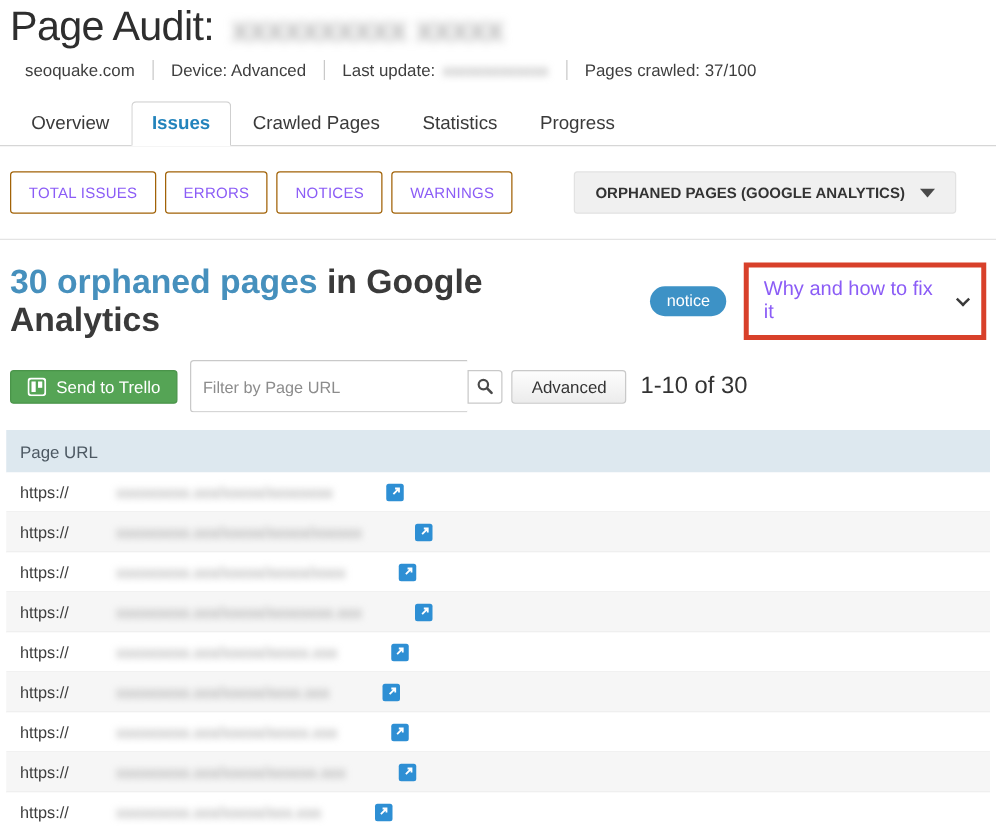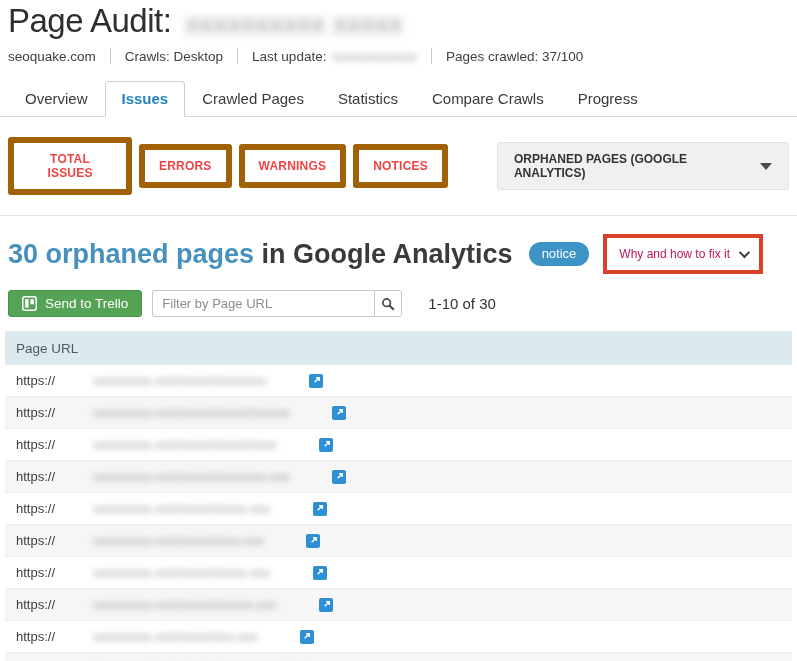--- a/index.html
+++ b/index.html
@@ -11,41 +11,41 @@
     overflow: hidden;
     position: relative;
   }
 
   
   .header-row { display: flex; align-items: flex-end; padding: 2px 8px 0 8px; }
   .page-title { font-size: 33px; font-weight: 500; color: #2e2e2e; letter-spacing: -0.5px; }
   .redacted { filter: blur(4px); color: #9a9a9a; user-select: none; }
   .title-redacted { font-size: 28px; margin-left: 14px; line-height: 33px; }
 
-  .meta-row { display: flex; align-items: center; margin-top: 8px; padding: 0 8px; font-size: 13.5px; color: #3e3e3e; }
+  .meta-row { display: flex; align-items: center; margin-top: 8px; padding: 0 20px; font-size: 13.5px; color: #3e3e3e; }
   .meta-sep { width: 1px; height: 16px; background: #c9c9c9; margin: 0 14px; }
   .meta-redacted { filter: blur(3px); color: #9a9a9a; margin-left: 6px; user-select: none; font-size: 13px; }
 
   
   .tabs { display: flex; margin-top: 16px; border-bottom: 1px solid #d6d6d6; padding-left: 8px; }
   .tab {
     font-size: 15px; color: #3a3a3a; padding: 8px 16px 9px 16px; cursor: pointer;
     position: relative; bottom: -1px; border: 1px solid transparent;
   }
   .tab.active {
     color: #2283bc; font-weight: 700;
     background: #fff; border: 1px solid #cfcfcf; border-bottom: 1px solid #fff;
     border-radius: 4px 4px 0 0;
   }
 
   
   .chips-row { display: flex; align-items: center; margin-top: 20px; padding: 0 8px; }
   .chip {
-    background: #fff; border: 6px solid #a16207; border-radius: 3px;
-    color: #ef4444; font-size: 12px; font-weight: 700; letter-spacing: .2px;
+    background: #fff; border: 1px solid #a16207; border-radius: 3px;
+    color: #8b5cf6; font-size: 12px; font-weight: 400; letter-spacing: .2px;
     padding: 9px 14px; margin-right: 7px; cursor: pointer;
   }
   .chip-dropdown {
     margin-left: 42px; background: #f0f0f0; border: 1px solid #e2e2e2; border-radius: 3px;
     color: #333; font-size: 12px; font-weight: 700; padding: 9px 16px; cursor: pointer;
     display: flex; align-items: center;
   }
   .caret-down {
     width: 0; height: 0; border-left: 6px solid transparent; border-right: 6px solid transparent;
     border-top: 7px solid #4a4a4a; margin-left: 12px; display: inline-block;
@@ -59,49 +59,49 @@
   .issue-count { color: #4690bd; }
   .issue-rest { color: #3a3a3a; }
   .notice-badge {
     background: #3d92c6; color: #fff; font-size: 13px; border-radius: 13px;
     padding: 4px 13px 5px 13px; margin-left: 16px;
   }
   .fix-box {
     border: 4px solid #d8402a; margin-left: 14px; padding: 9px 12px;
     display: flex; align-items: center; background: #fff;
   }
-  .fix-link { font-size: 12px; color: #be185d; cursor: pointer; display: flex; align-items: center; }
+  .fix-link { font-size: 16px; color: #8b5cf6; cursor: pointer; display: flex; align-items: center; }
   .chev {
     width: 8px; height: 8px; border-right: 2px solid #3a3a3a; border-bottom: 2px solid #3a3a3a;
     transform: rotate(45deg) translateY(-2px); margin-left: 9px; display: inline-block;
   }
 
   
   .toolbar { display: flex; align-items: center; margin-top: 16px; padding: 0 8px; }
   .trello-btn {
     background: #55a455; border: 1px solid #4a944a; border-radius: 3px; color: #fff;
     font-size: 13.5px; height: 27px; padding: 0 13px; display: flex; align-items: center; cursor: pointer;
   }
   .trello-btn svg { margin-right: 8px; }
   .filter-input {
-    margin-left: 10px; height: 27px; width: 222px; border: 1px solid #c9c9c9; border-right: none;
+    margin-left: 10px; height: 42px; width: 222px; border: 1px solid #c9c9c9; border-right: none;
     border-radius: 3px 0 0 3px; font-size: 13px; color: #333; padding: 0 9px; outline: none;
     font-family: "Liberation Sans", "DejaVu Sans", sans-serif;
   }
   .filter-input::placeholder { color: #8c8c8c; }
   .search-btn {
     height: 27px; width: 28px; border: 1px solid #c9c9c9; background: #fff; border-radius: 0 3px 3px 0;
     display: flex; align-items: center; justify-content: center; cursor: pointer;
   }
   .advanced-btn {
     margin-left: 7px; height: 27px; padding: 0 15px; font-size: 13.5px; color: #333;
     background: linear-gradient(#fdfdfd, #ececec); border: 1px solid #c9c9c9; border-radius: 3px;
     cursor: pointer; font-family: "Liberation Sans", "DejaVu Sans", sans-serif;
   }
-  .range-text { margin-left: 26px; font-size: 15px; color: #333; }
+  .range-text { margin-left: 11px; font-size: 19px; color: #333; }
 
   
   .table { margin-top: 14px; padding: 0 5px; }
   .table-head {
     background: #dde8ef; height: 34px; display: flex; align-items: center;
     font-size: 13.5px; color: #4d5963; padding-left: 11px;
   }
   .table-row {
     height: 32px; display: flex; align-items: center; padding-left: 11px;
     border-bottom: 1px solid #ededed; font-size: 13px; gap: 36px;
@@ -119,42 +119,41 @@
 <body>
 
 <div class="header-row">
   <span class="page-title">Page Audit:</span>
   <span class="redacted title-redacted">xxxxxxxxxx xxxxx</span>
 </div>
 
 <div class="meta-row">
   <span>seoquake.com</span>
   <span class="meta-sep"></span>
-  <span>Crawls: Desktop</span>
+  <span>Device: Advanced</span>
   <span class="meta-sep"></span>
   <span>Last update:</span>
   <span class="meta-redacted">xxxxxxxxxxxxx</span>
   <span class="meta-sep"></span>
   <span>Pages crawled: 37/100</span>
 </div>
 
 <div class="tabs">
   <div class="tab">Overview</div>
   <div class="tab active">Issues</div>
   <div class="tab">Crawled Pages</div>
   <div class="tab">Statistics</div>
-  <div class="tab">Compare Crawls</div>
   <div class="tab">Progress</div>
 </div>
 
 <div class="chips-row">
   <button class="chip">TOTAL ISSUES</button>
   <button class="chip">ERRORS</button>
+  <button class="chip">NOTICES</button>
   <button class="chip">WARNINGS</button>
-  <button class="chip">NOTICES</button>
   <div class="chip-dropdown">
     <span>ORPHANED PAGES (GOOGLE ANALYTICS)</span>
     <span class="caret-down"></span>
   </div>
 </div>
 
 <hr class="section-divider">
 
 <div class="issue-row">
   <span class="issue-title"><span class="issue-count">30 orphaned pages</span><span class="issue-rest"> in Google Analytics</span></span>
@@ -176,20 +175,21 @@
     </svg>
     <span>Send to Trello</span>
   </button>
   <input class="filter-input" type="text" placeholder="Filter by Page URL" style="">
   <button class="search-btn">
     <svg width="14" height="14" viewBox="0 0 16 16">
       <circle cx="6.5" cy="6.5" r="4.3" fill="none" stroke="#4a4a4a" stroke-width="2"></circle>
       <line x1="10" y1="10" x2="14" y2="14" stroke="#4a4a4a" stroke-width="2.4" stroke-linecap="round"></line>
     </svg>
   </button>
+  <button class="advanced-btn">Advanced</button>
   <span class="range-text">1-10 of 30</span>
 </div>
 
 <div class="table">
   <div class="table-head">Page URL</div>
   <div>
     <div class="table-row">
       <span class="url-prefix">https://</span>
         <span class="url-redacted">xxxxxxxxx.xxx/xxxxx/xxxxxxxx</span>
       <span class="ext-icon">

